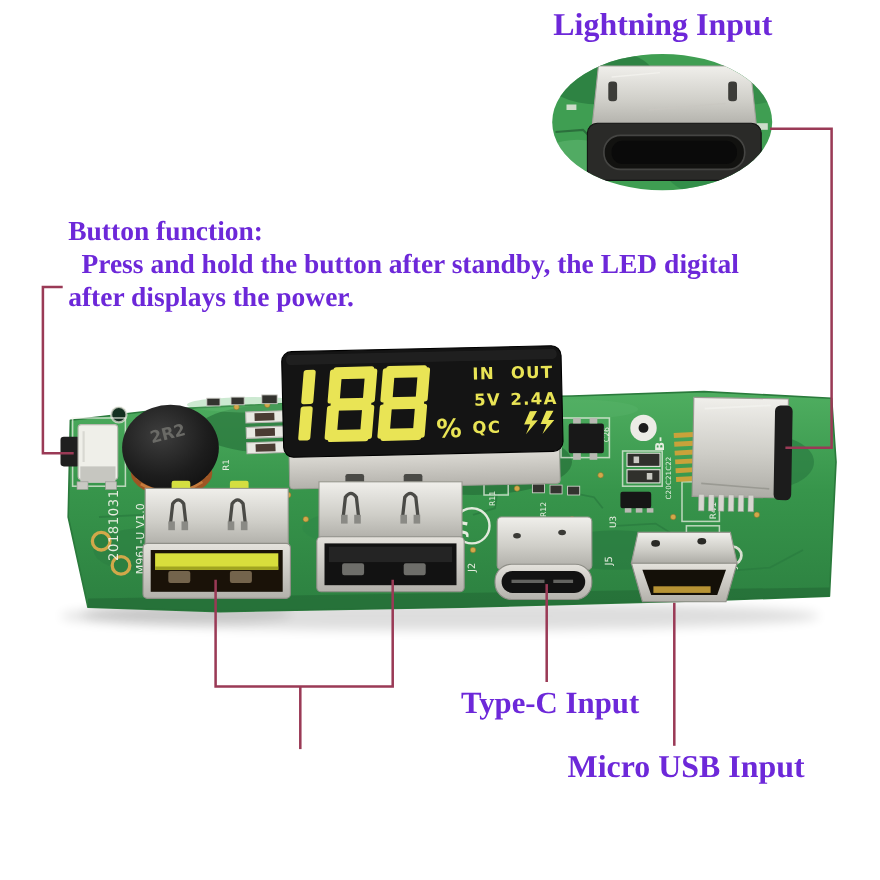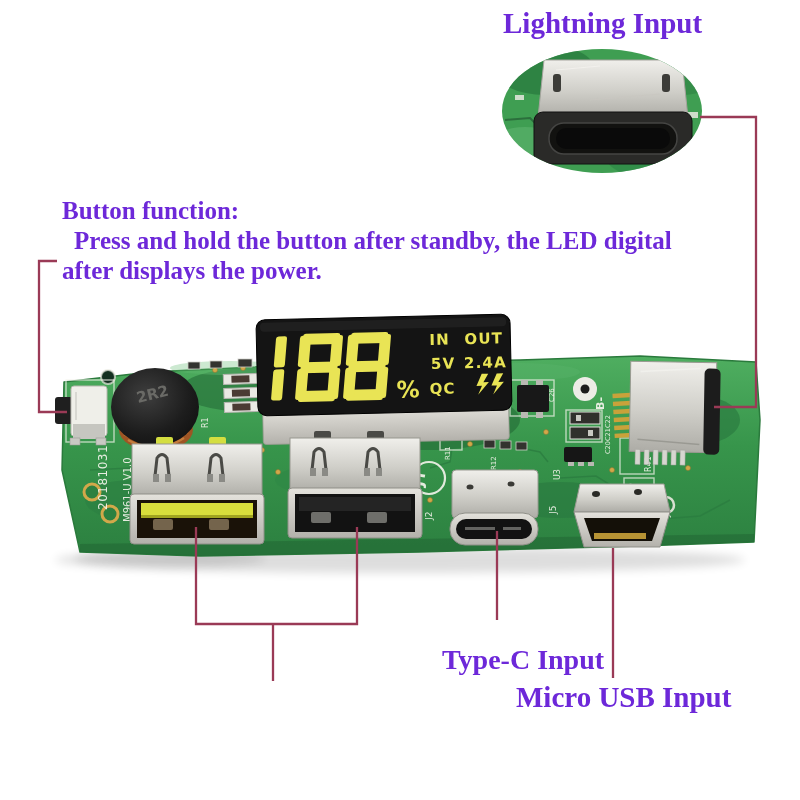--- a/index.html
+++ b/index.html
@@ -341,16 +341,16 @@
     <line class="anno" x1="273" y1="624" x2="273" y2="681" stroke="#9a3a56"></line>
     <line class="anno" x1="497" y1="531" x2="497" y2="620" stroke="#9a3a56"></line>
     <line class="anno" x1="613" y1="548" x2="613" y2="678" stroke="#9a3a56"></line>
   </g>
 </svg>
 
 <div class="label lbl29" style="left:503px;top:8px;">Lightning Input</div>
 <div class="label lbl25" style="left:62px;top:196px;">Button function:</div>
 <div class="label lbl25" style="left:62px;top:226px;margin-left:12px;">Press and hold the button after standby, the LED digital</div>
 <div class="label lbl25" style="left:62px;top:256px;">after displays the power.</div>
-<div class="label lbl28" style="left:442px;top:625px;margin-top:20px;">Type-C Input</div>
+<div class="label lbl28" style="left:419px;top:625px;">Type-C Input</div>
 <div class="label lbl29" style="left:516px;top:682px;">Micro USB Input</div>
 
 </div>
 
 </body></html>

